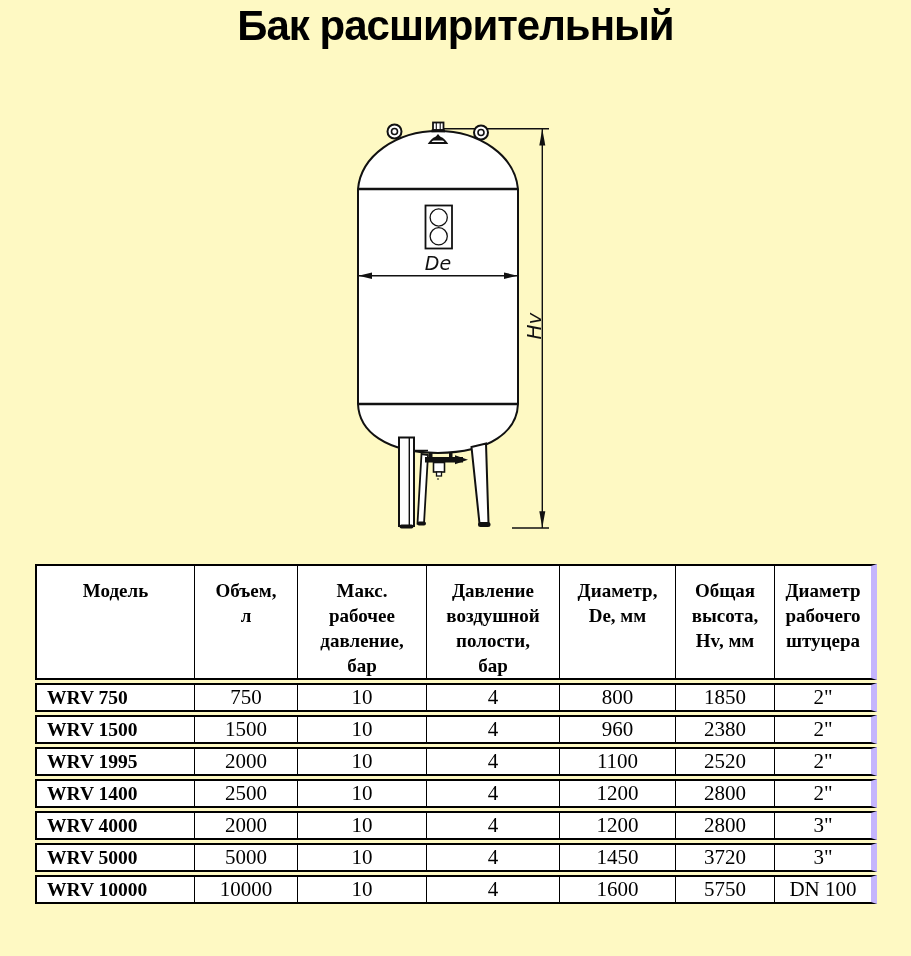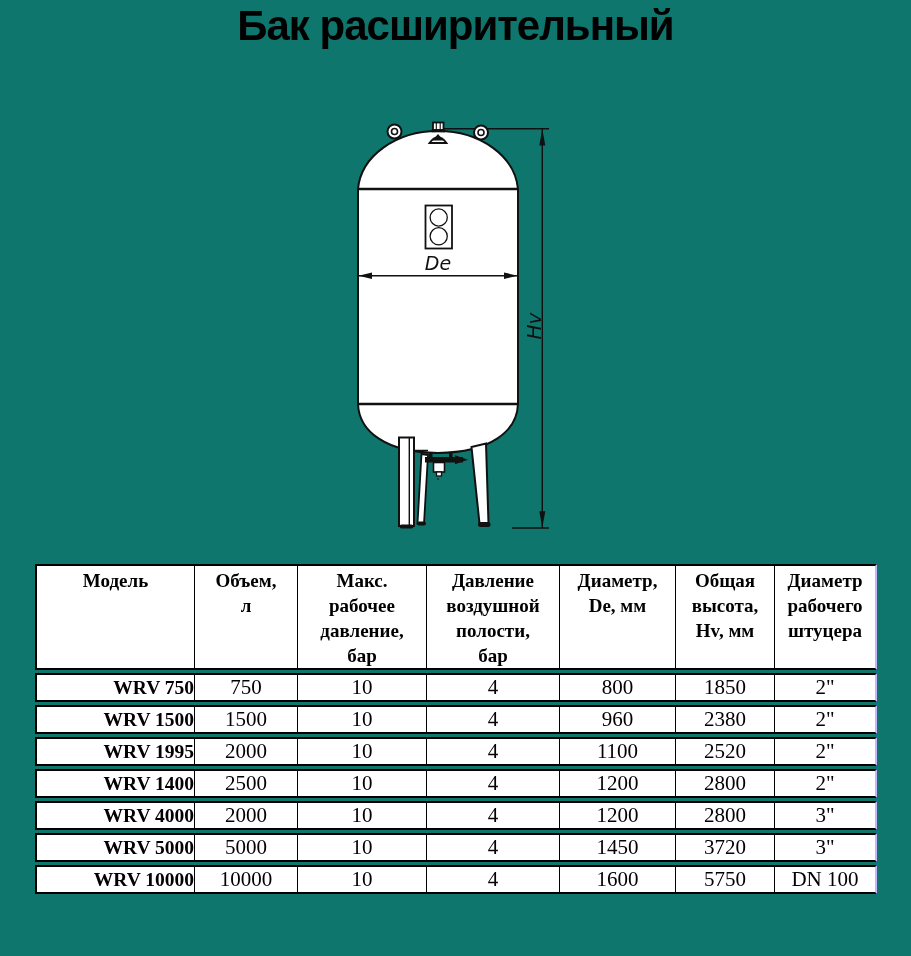--- a/index.html
+++ b/index.html
@@ -1,20 +1,20 @@
 <!DOCTYPE html>
 <html><head>
 <meta charset="utf-8">
 <style>
   html, body { margin: 0; padding: 0; background: #ffffff; }
   .page {
     position: relative;
     width: 911px;
     height: 956px;
-    background: #0f766e;
+    background: #fef9c3;
     color: #000;
     font-family: "Liberation Serif", serif;
     overflow: hidden;
   }
   .title {
     position: absolute;
     top: 0px; left: 0; width: 100%;
     margin: 0;
     text-align: center;
     font-family: "Liberation Sans", sans-serif;
@@ -50,40 +50,40 @@
     table-layout: fixed;
   }
   .specs th, .specs td {
     border-top: 2px solid #000;
     border-bottom: 2px solid #000;
     border-left: 1px solid #000;
     background: #fff;
     overflow: hidden;
   }
   .specs th:first-child, .specs td:first-child { border-left: 2px solid #000; }
-  .specs th:last-child,  .specs td:last-child  { border-right: 2px solid #c4b5fd; margin-left: 41px; }
+  .specs th:last-child,  .specs td:last-child  { border-right: 6px solid #c4b5fd; margin-left: 41px; }
   .specs th {
     height: 100px;
     vertical-align: top;
-    padding: 2px 2px 0 2px;
+    padding: 12px 2px 0 2px;
     text-align: center;
     font-weight: bold;
     font-size: 19px;
     line-height: 25px;
     white-space: pre-line;
   }
   .specs td {
     height: 24px;
     vertical-align: middle;
     text-align: center;
     font-size: 21px;
     padding: 0;
   }
   .specs td.model {
-    text-align: right;
+    text-align: left;
     padding-left: 10px;
     font-weight: bold;
     font-size: 19.5px;
   }
 </style>
 </head>
 <body>
 
 <div class="page">
 

